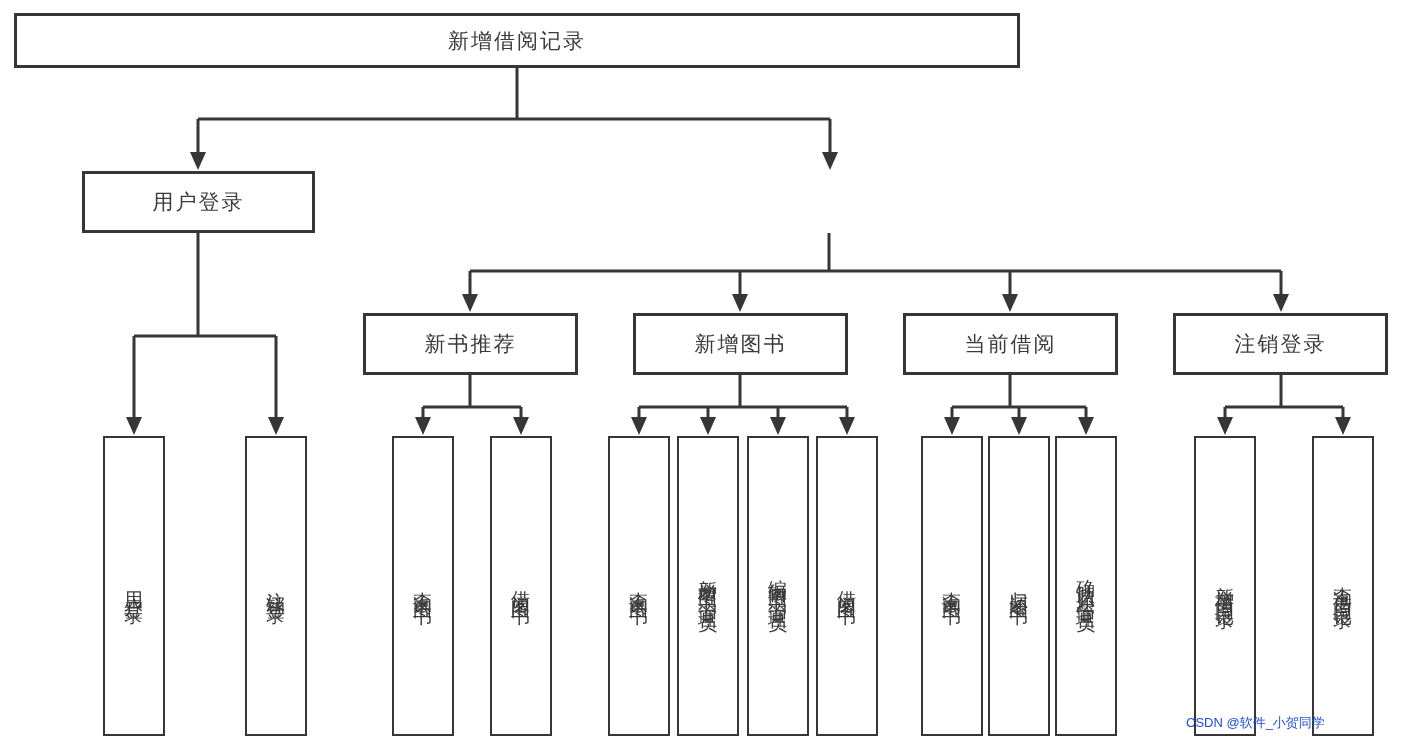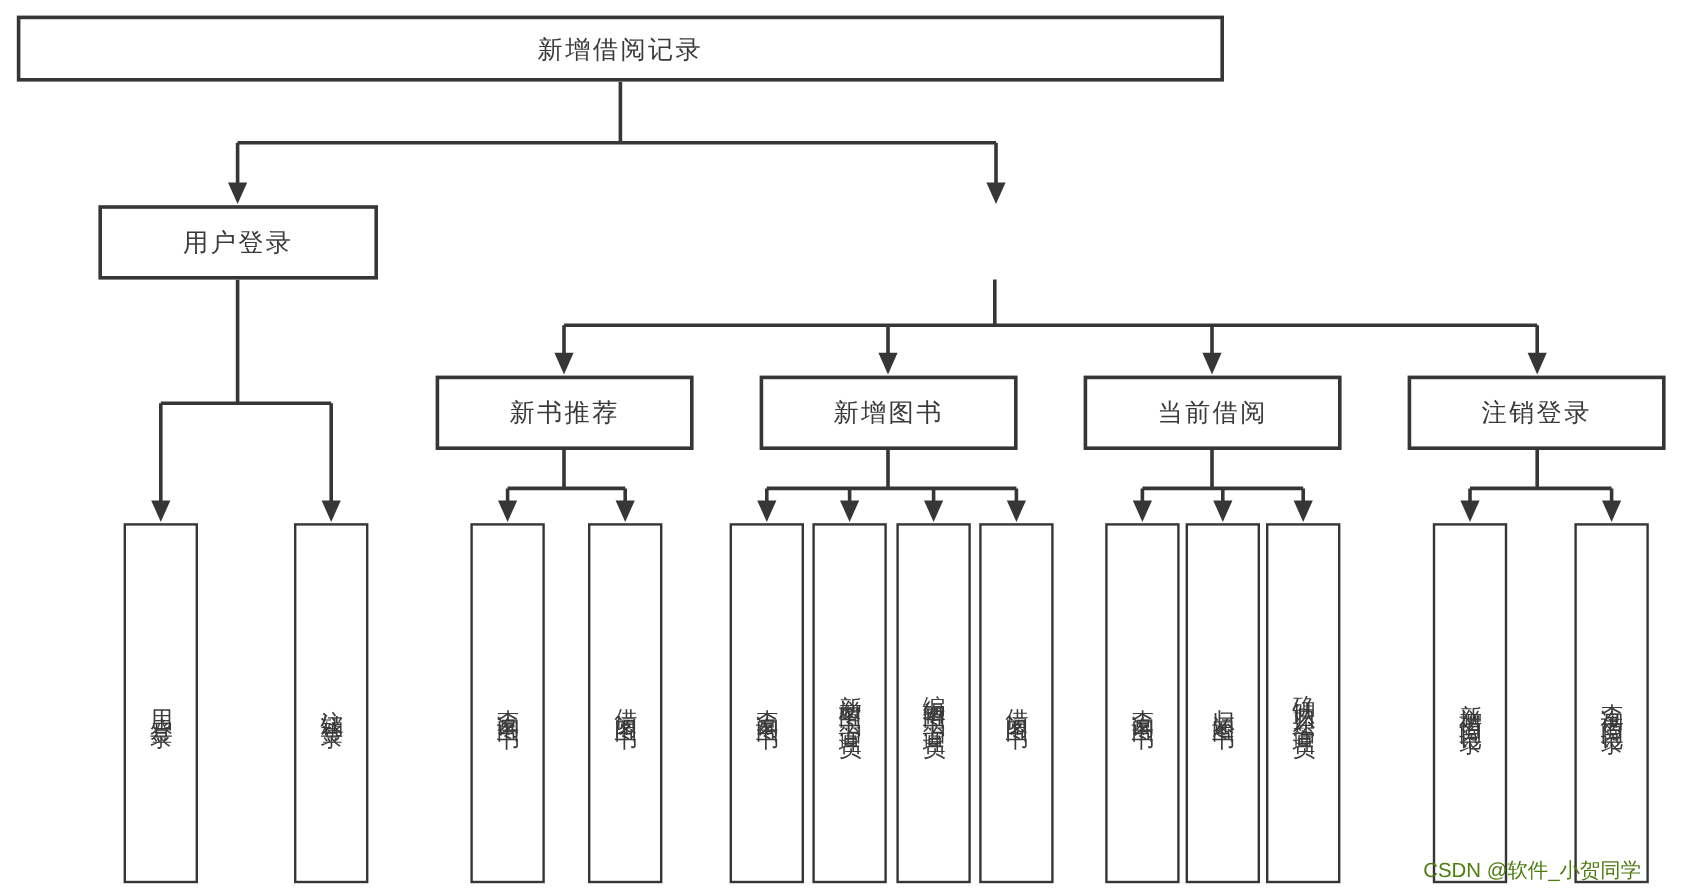--- a/index.html
+++ b/index.html
@@ -49,22 +49,22 @@
     writing-mode: vertical-rl;
     font-size: 19px;
     letter-spacing: 5px;
     line-height: 1;
   }
   .watermark {
     position: absolute;
     left: 1186px;
     top: 714px;
     width: 215px;
-    font-size: 17px;
-    color: #4d7c0f;
+    font-size: 13px;
+    color: #1d4ed8;
     white-space: nowrap;
     z-index: 5;
   }
 </style>
 </head>
 <body>
 
 <div class="canvas">
 
   <svg class="connectors" width="1405" height="747" viewBox="0 0 1405 747">

